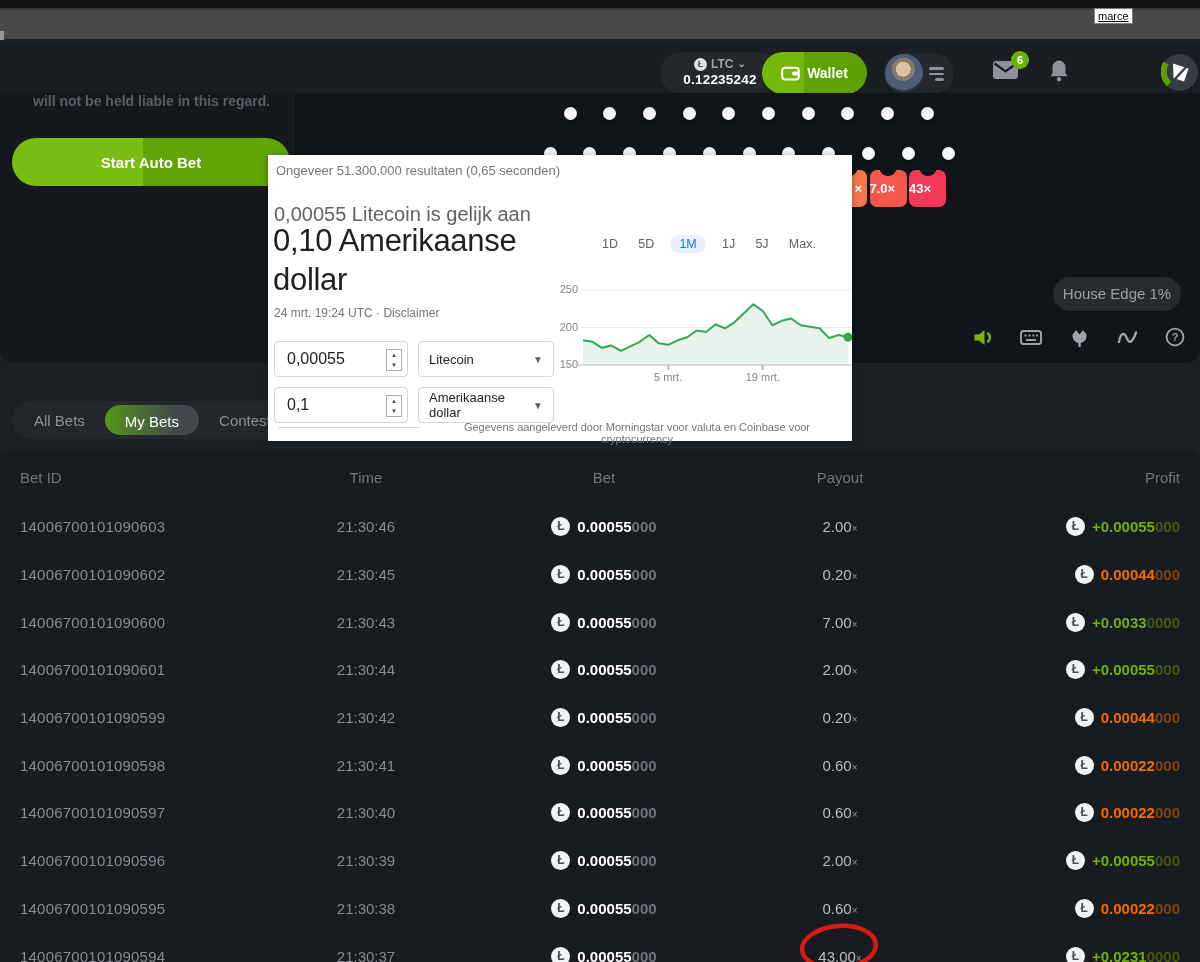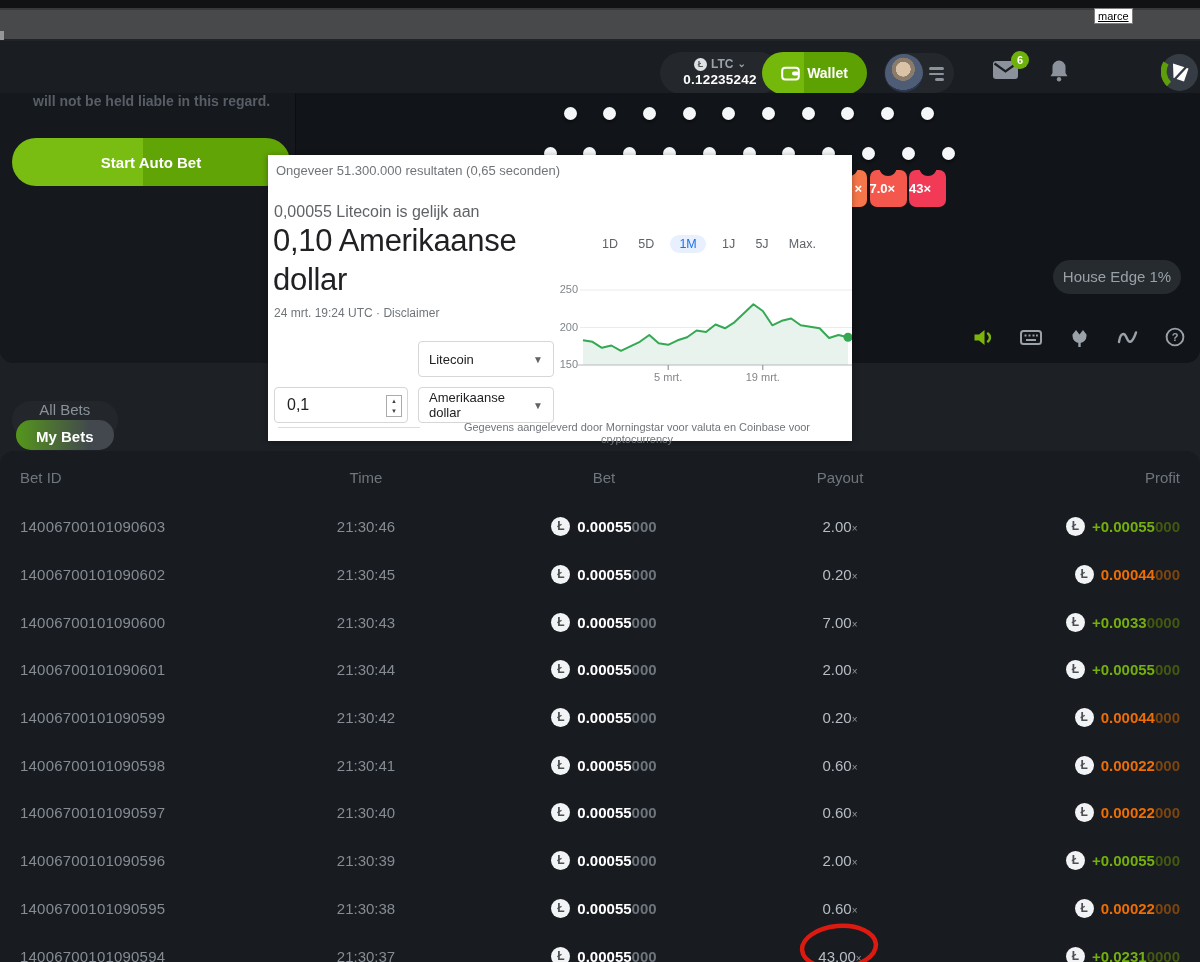--- a/index.html
+++ b/index.html
@@ -48,30 +48,30 @@
   .start-btn { position:absolute; left:12px; top:45px; width:278px; height:48px; border:none; cursor:pointer;
     border-radius:24px; background:linear-gradient(90deg,#79bc12 0 47%,#60a406 47%);
     color:#fff; font-weight:bold; font-size:15px; font-family:"Liberation Sans", sans-serif; }
   .peg { position:absolute; width:13px; height:13px; border-radius:50%; background:#f4f6f8;
     box-shadow:0 2px 3px rgba(0,0,0,.45); }
   .badge { position:absolute; top:77px; width:37px; height:37px; border-radius:7px; color:#fff;
     font-weight:bold; font-size:13px; line-height:37px; }
   .badge::before { content:''; position:absolute; top:-9px; left:50%; transform:translateX(-50%);
     width:17px; height:15px; border-radius:50%; background:#111418; }
   .badge.partial { text-align:right; padding-right:5px; }
-  .house-edge { position:absolute; left:1053px; top:167px; width:128px; height:34px; border-radius:17px;
+  .house-edge { position:absolute; left:1053px; top:184px; width:128px; height:34px; border-radius:17px;
     background:#262b30; color:#98a0a8; font-size:15px; text-align:center; line-height:34px; }
   .game-toolbar { position:absolute; right:14px; top:232px; display:flex; gap:26px; align-items:center; }
   .tool { width:22px; height:24px; background:none; border:none; cursor:pointer; display:flex; align-items:center; justify-content:center; }
   
   .bets-tabs { position:absolute; left:12px; top:393px; height:38px; background:#23272c; border-radius:19px;
-    display:inline-flex; align-items:center; padding:0 4px; gap:2px;flex-direction:column; }
+    display:inline-flex; align-items:center; padding:0 4px; gap:2px; }
   .tab { border:none; background:none; color:#8a9199; font-size:15px; padding:0 18px; height:30px; cursor:pointer;
     font-family:"Liberation Sans", sans-serif; }
-  .tab.active { background:linear-gradient(90deg,#55961b 0%,#42484e 75%); color:#fff; font-weight:bold;
+  .tab.active { background:linear-gradient(90deg,#55961b 0%,#42484e 75%); color:#fff; font-weight:normal;
     border-radius:15.5px; padding:8px 20px;text-align:center; }
   
   .table-panel { position:absolute; left:0; top:443px; width:1200px; height:519px;
     background:#181b20; border-radius:14px 14px 0 0; }
   .t-grid { display:grid; grid-template-columns:270px 152px 324px 148px 1fr; align-items:center; padding:0 20px; }
   .t-header { height:52px; color:#6f767e; font-size:15px; }
   .t-header .h-time,.t-header .h-bet,.t-header .h-payout { text-align:center; }
   .t-header .h-profit { text-align:right; }
   .t-row { height:47.7px; cursor:pointer; }
   .c-id { color:#858c94; font-size:15px; letter-spacing:.2px; }
@@ -82,21 +82,21 @@
   .x-mark { font-size:10px; color:#8f969e; }
   .c-profit { display:flex; align-items:center; justify-content:flex-end; gap:7px; font-weight:bold; font-size:15px; }
   .c-profit.win .main { color:#74b00c; } .c-profit.win .suffix { color:#42590f; }
   .c-profit.loss .main { color:#ed6e05; } .c-profit.loss .suffix { color:#7c450e; }
   .coin { display:inline-block; flex:0 0 auto; width:19px; height:19px; border-radius:50%; background:#f2f3f4;
     color:#4a4f55; font-size:12px; font-weight:bold; text-align:center; line-height:19px; }
   
   .gpopup { position:absolute; left:268px; top:147px; width:584px; height:286px; background:#fff; z-index:40;
     box-shadow:0 1px 6px rgba(0,0,0,.35); color:#202124; }
   .g-results { position:absolute; left:8px; top:8px; font-size:13px; color:#70757a; }
-  .g-equals { position:absolute; left:6px; top:48px; font-size:16px; color:#5f6368; }
+  .g-equals { position:absolute; left:6px; top:48px; font-size:20px; color:#5f6368; }
   .g-big { position:absolute; left:5px; top:66px; width:290px; font-size:31px; line-height:39px; color:#202124; letter-spacing:-.3px; }
   .g-time { position:absolute; left:6px; top:151px; font-size:12px; color:#70757a; }
   .g-time a { color:#70757a; text-decoration:none; cursor:pointer; }
   .g-input { position:absolute; left:6px; width:134px; height:36px; border:1px solid #d6d6d6; border-radius:4px;
     font-size:16px; color:#202124; padding:0 24px 0 12px; display:flex; align-items:center; }
   .g-spin { position:absolute; right:5px; top:7px; width:16px; height:22px; border:1px solid #ababab;
     display:flex; flex-direction:column; cursor:pointer; background:#fff; }
   .g-spin span { flex:1; font-size:6px; line-height:10px; text-align:center; color:#444; }
   .g-select { position:absolute; left:150px; width:136px; height:36px; border:1px solid #d6d6d6; border-radius:4px;
     font-size:13px; color:#202124; padding:0 10px; display:flex; align-items:center; justify-content:space-between; cursor:pointer; }
@@ -395,20 +395,27 @@
 
   <div class="gpopup">
     <div class="g-results">Ongeveer 51.300.000 resultaten (0,65 seconden)</div>
     <div class="g-equals">0,00055 Litecoin is gelijk aan</div>
     <div class="g-big">0,10 Amerikaanse dollar</div>
     <div class="g-time">
       <span>24 mrt. 19:24 UTC ·</span>
       <a>Disclaimer</a>
     </div>
 
+    <div class="g-input" style="top:186px;">
+      <span>0,00055</span>
+      <span class="g-spin">
+          <span>▲</span>
+          <span>▼</span>
+        </span>
+    </div>
     <div class="g-select" style="top:186px;">
       <span>Litecoin</span>
       <span class="g-caret">▼</span>
     </div>
     <div class="g-input" style="top:232px;">
       <span>0,1</span>
       <span class="g-spin">
           <span>▲</span>
           <span>▼</span>
         </span>

